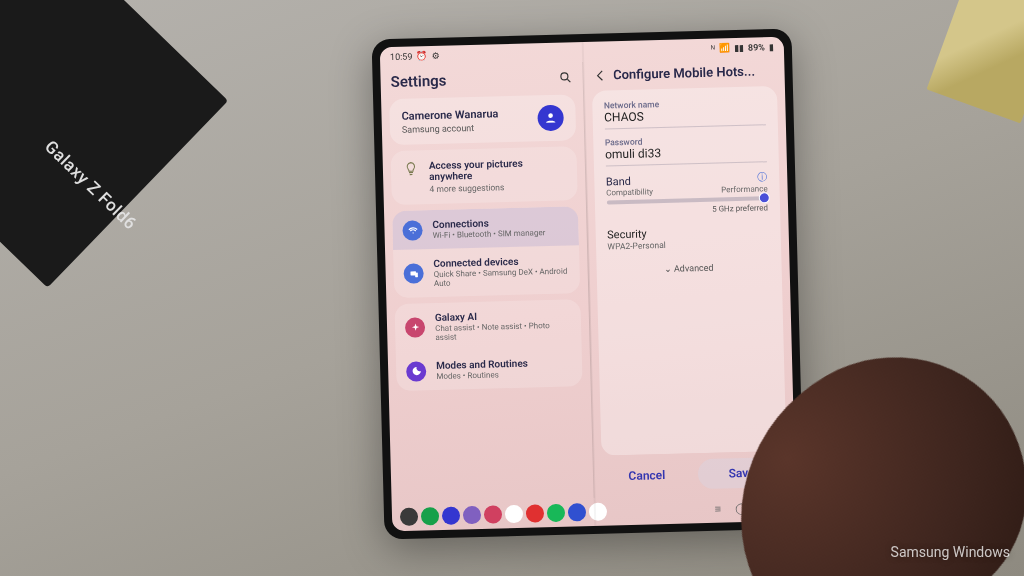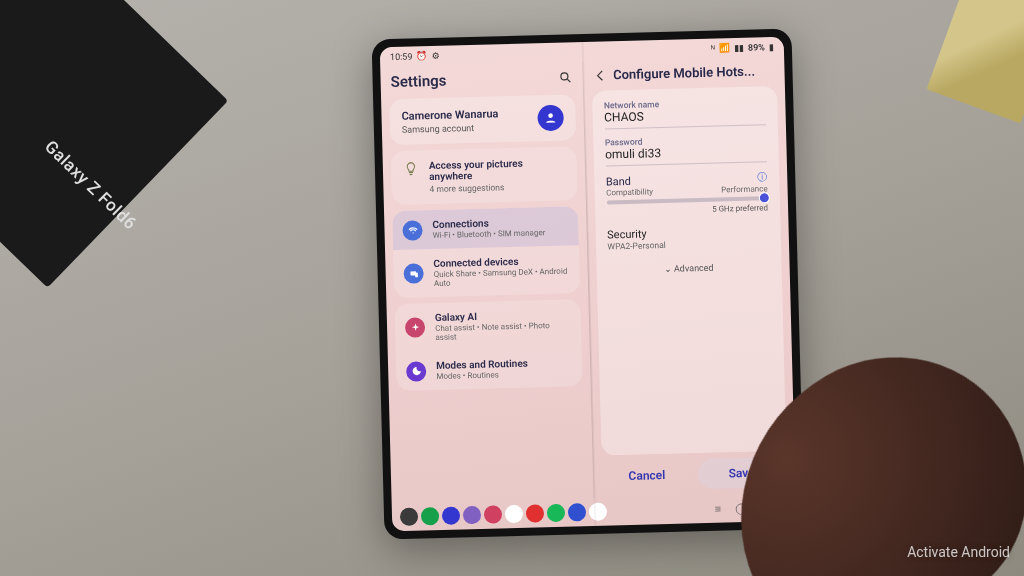--- a/index.html
+++ b/index.html
@@ -361,14 +361,14 @@
         <span>⌄</span>
       </div>
     </div>
 
   </div>
 </div>
 
 <div class="finger"></div>
 
 <div class="win-overlay">
-  <div class="t">Activate Android</div>
+  <div class="t">Samsung Windows</div>
 </div>
 
 </body></html>

